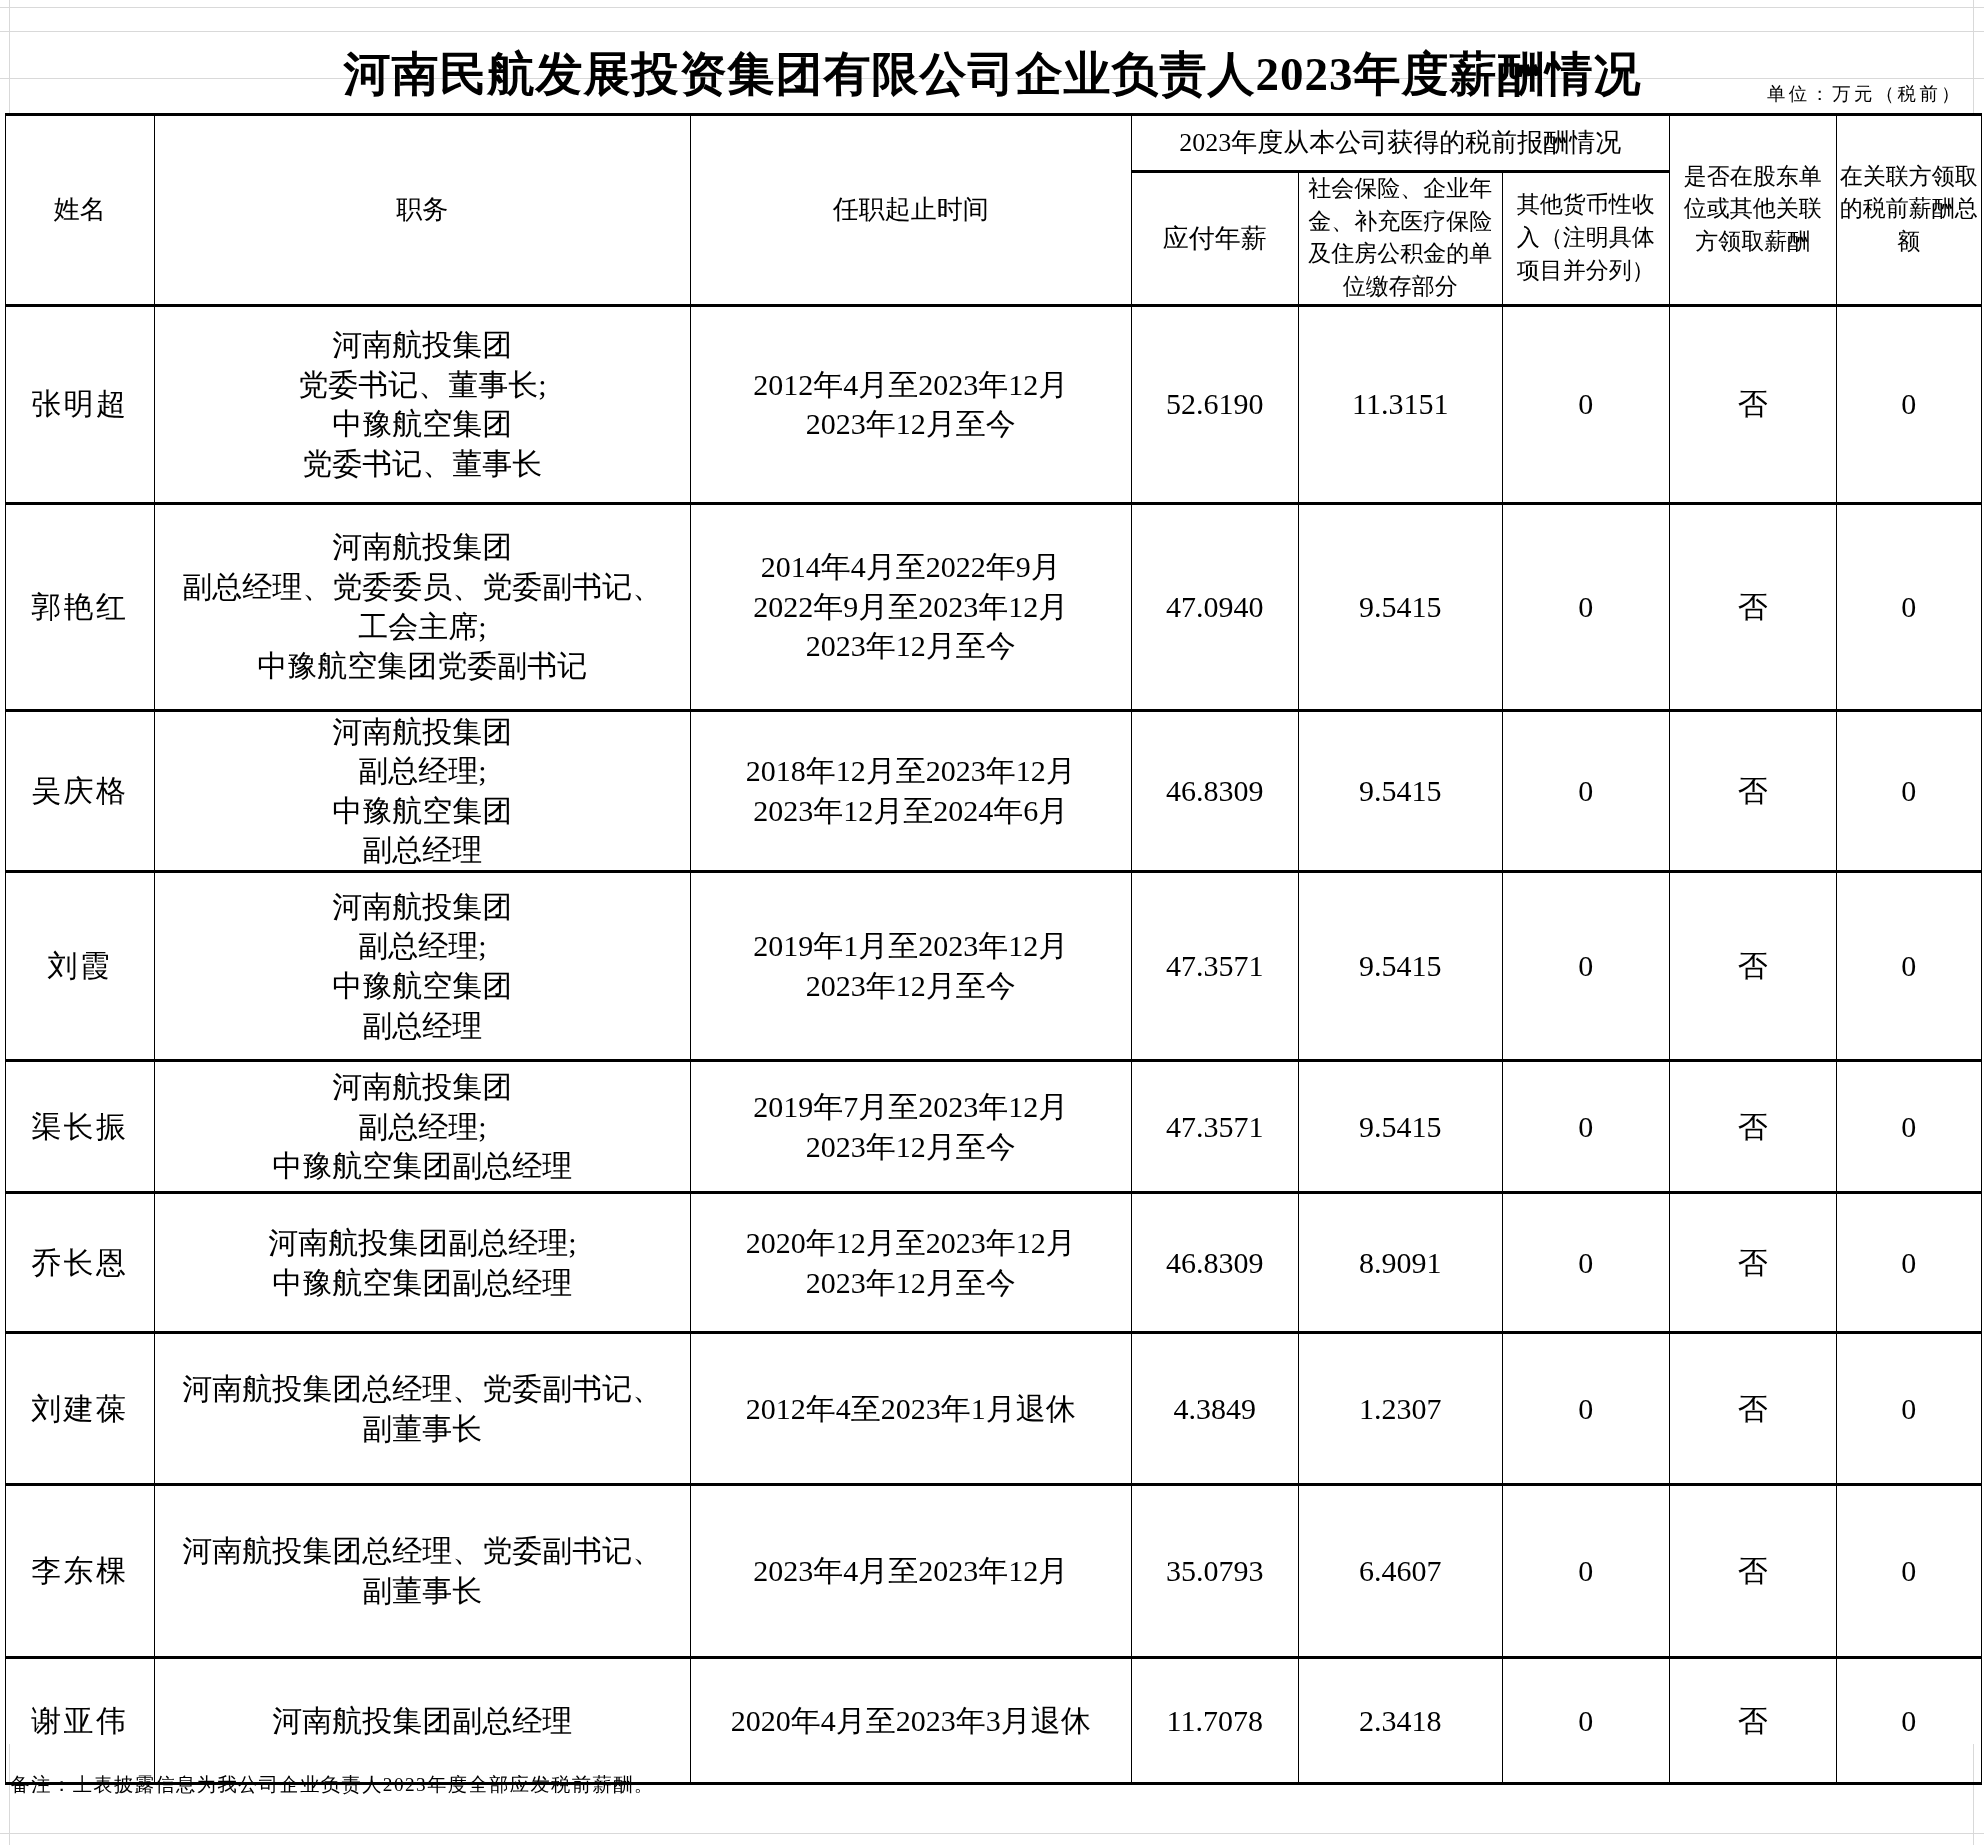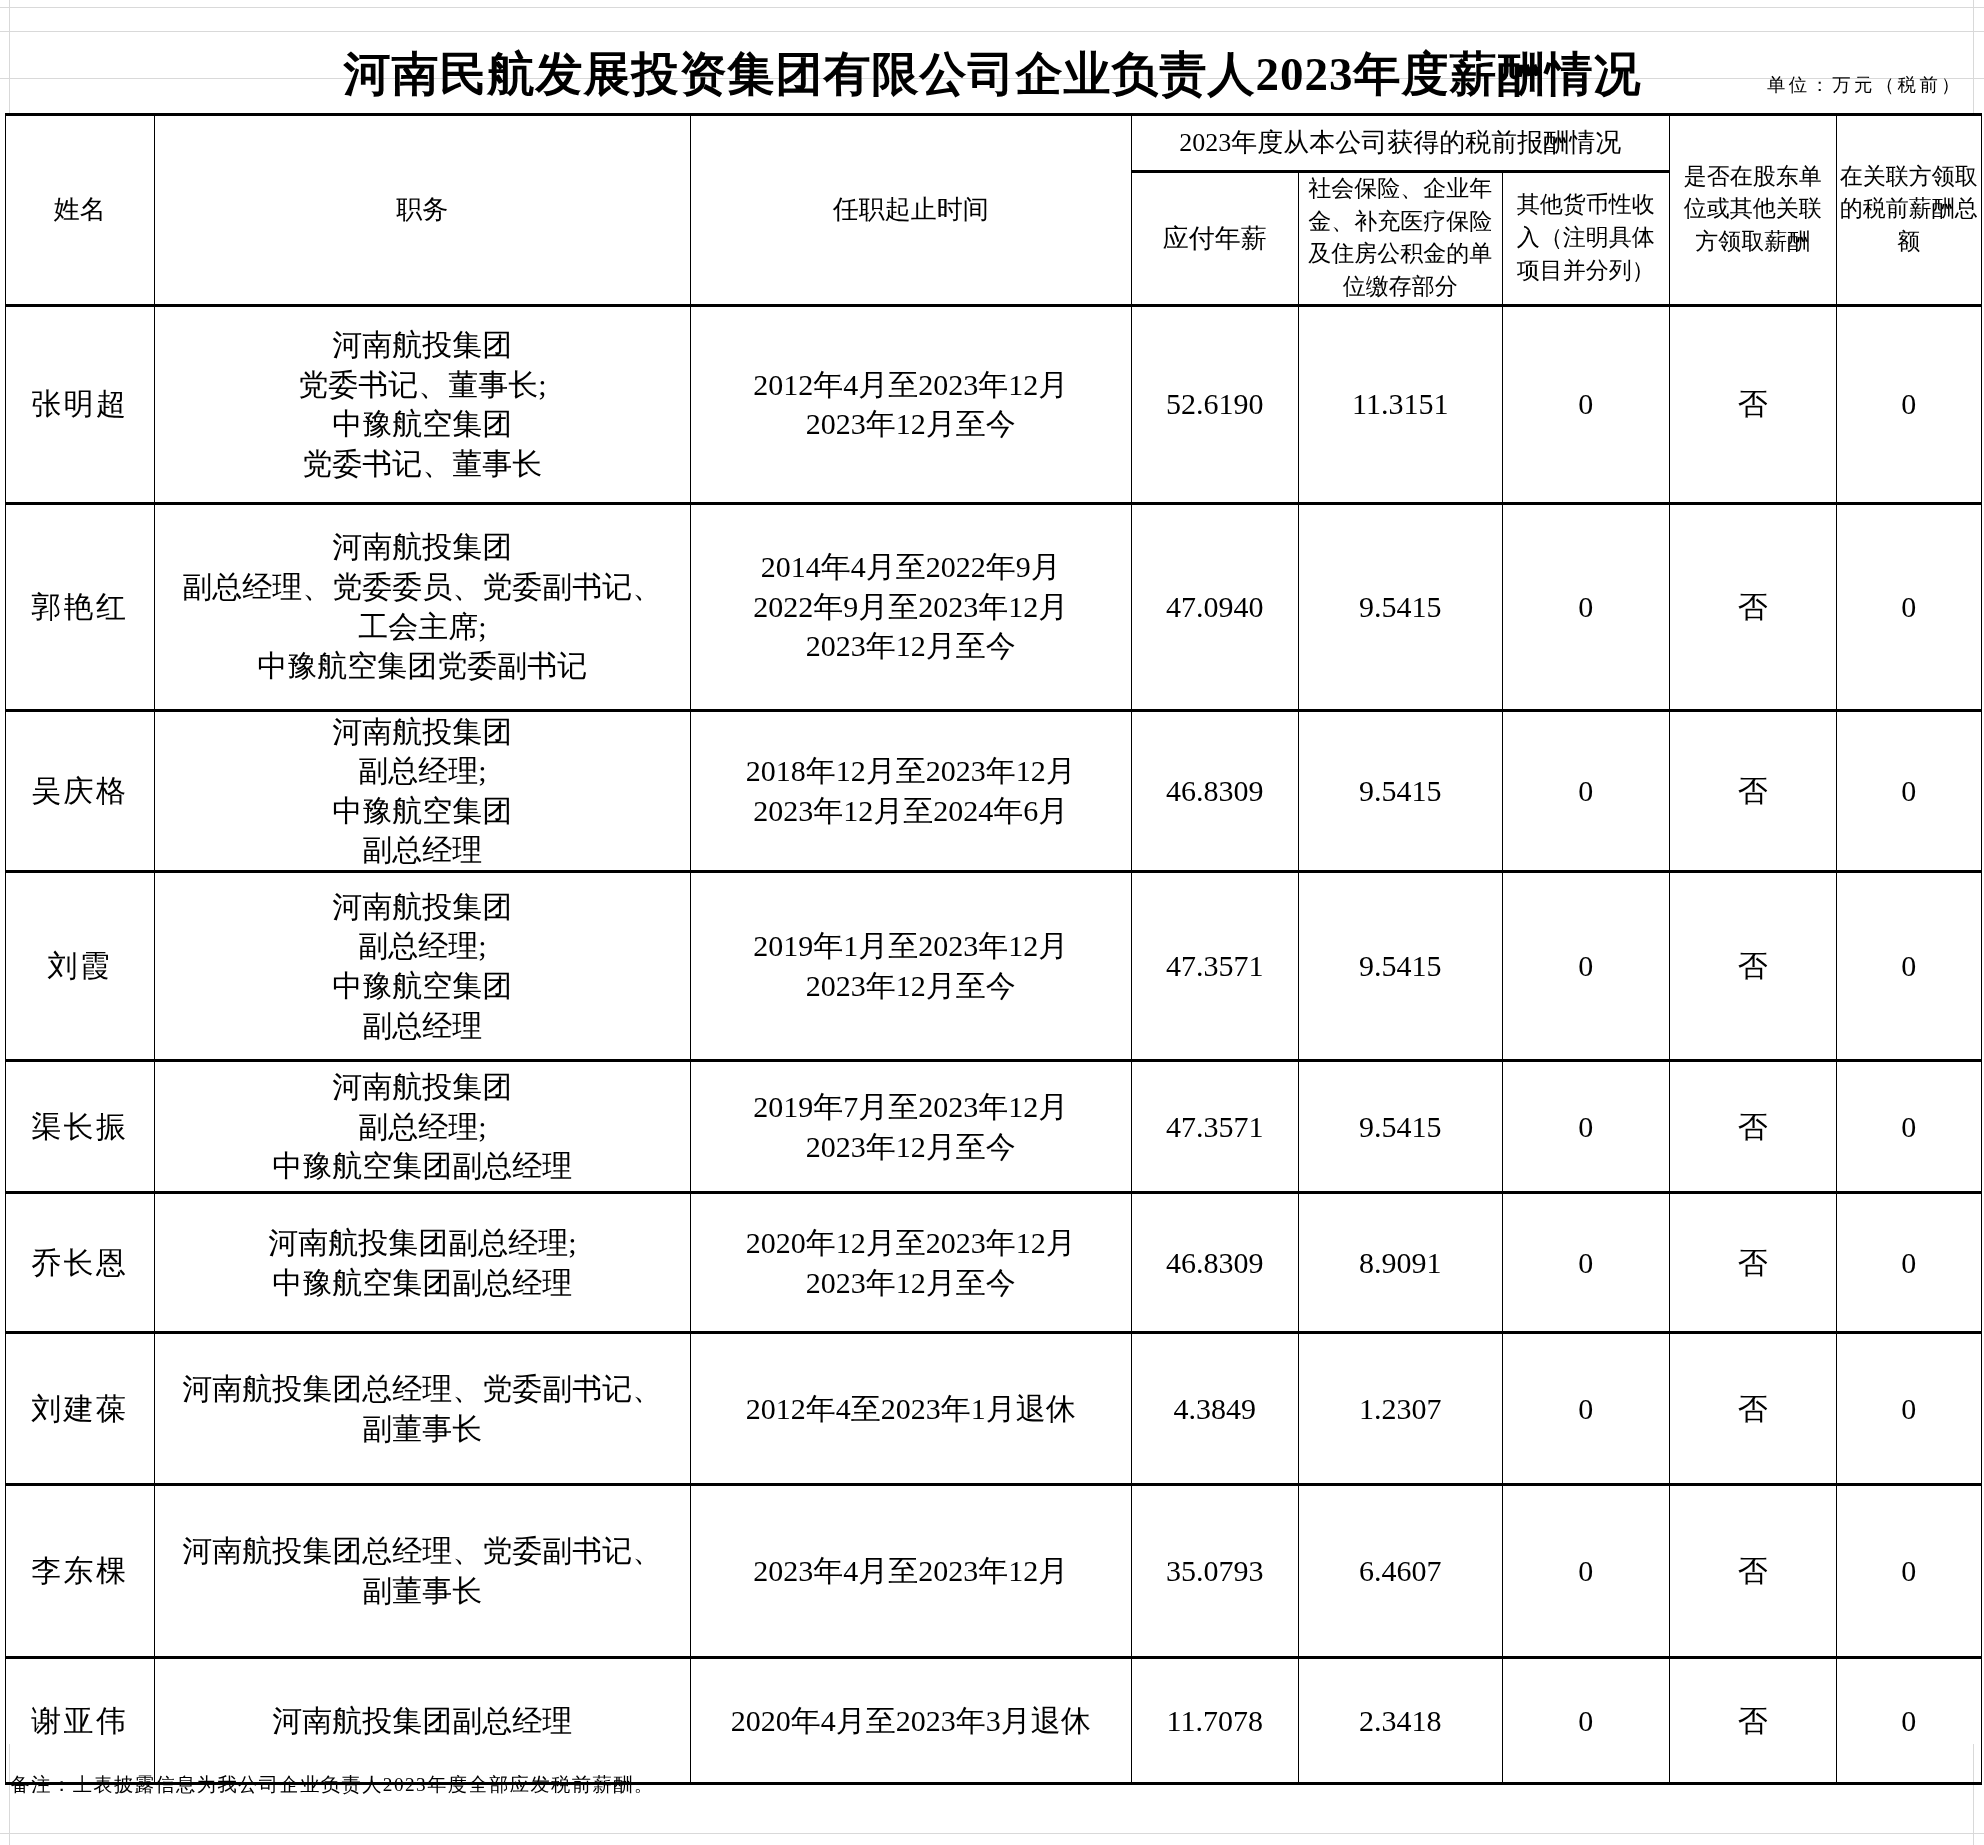--- a/index.html
+++ b/index.html
@@ -15,21 +15,21 @@
   .gridline-v{position:absolute;width:1px;background:#d9d9d9;}
   #title{
     position:absolute;top:23px;left:0;width:1985px;
     text-align:center;
     font-size:47px;font-weight:bold;
     letter-spacing:1px;
     white-space:nowrap;
     margin-top:20px;
   }
   #unit-note{
-    position:absolute;top:72px;right:22px;
+    position:absolute;top:81px;right:22px;
     font-size:18.4px;letter-spacing:3.4px;
   }
   table#salary-table{
     position:absolute;top:113px;left:4.8px;
     width:1975px;
     border-collapse:collapse;
     table-layout:fixed;
   }
   #salary-table td,#salary-table th{
     border-left:1.9px solid #000;

